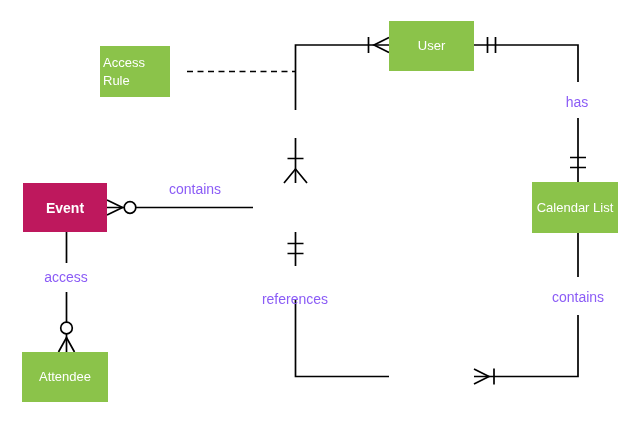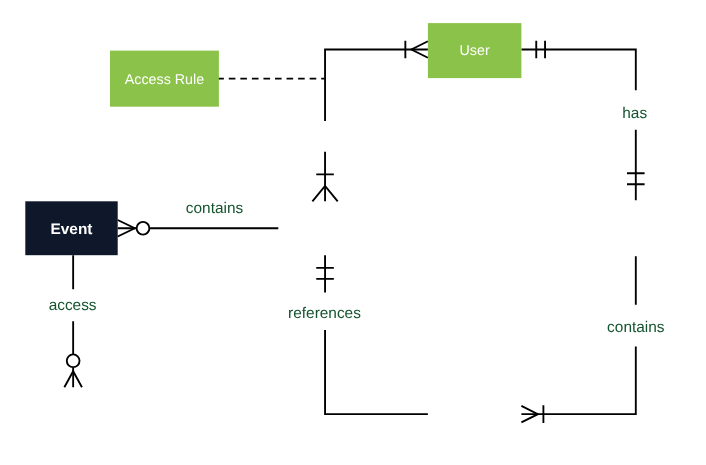--- a/index.html
+++ b/index.html
@@ -13,27 +13,27 @@
   .wires{position:absolute;left:0;top:0;width:642px;height:423px;}
   .entity{
     position:absolute;
     display:flex;align-items:center;justify-content:center;
     color:#ffffff;
     font-size:13px;
     line-height:18px;
     box-sizing:border-box;
     padding:2px 3px;
   }
-  .entity.primary{background:#0f172a;font-weight:bold;font-size:14px;}
+  .entity.primary{background:#be185d;font-weight:bold;font-size:14px;}
   .entity.secondary{background:#8BC34A;font-weight:normal;}
   .edge-label{
     position:absolute;
     transform:translate(-50%,-50%);
     font-size:14px;
-    color:#14532d;
+    color:#8b5cf6;
     white-space:nowrap;
   }
 </style>
 </head>
 <body>
 
 <div class="stage">
 
   <svg class="wires" viewBox="0 0 642 423" fill="none" stroke="#000000" stroke-width="1.7">
 
@@ -78,31 +78,37 @@
 
   <div class="entity primary" style="left:23px;top:183px;width:84px;height:49px">
     <span>Event</span>
   </div>
 
 
   <div class="entity secondary" style="left:389px;top:21px;width:85px;height:50px">
     <span>User</span>
   </div>
 
-  <div class="entity secondary" style="left:100px;top:46px;width:99px;height:51px">
+  <div class="entity secondary" style="left:100px;top:46px;width:70px;height:51px">
     <span>Access Rule</span>
   </div>
 
+  <div class="entity secondary" style="left:532px;top:182px;width:86px;height:51px">
+    <span>Calendar List</span>
+  </div>
 
+  <div class="entity secondary" style="left:22px;top:352px;width:86px;height:50px">
+    <span>Attendee</span>
+  </div>
 
 
   <div class="edge-label" style="left:195px;top:189px">contains</div>
 
 
   <div class="edge-label" style="left:577px;top:102px">has</div>
 
   <div class="edge-label" style="left:578px;top:297px">contains</div>
 
-  <div class="edge-label" style="left:295px;top:284px">references</div>
+  <div class="edge-label" style="left:295px;top:299px">references</div>
 
   <div class="edge-label" style="left:66px;top:277px">access</div>
 
 </div>
 
 </body></html>

